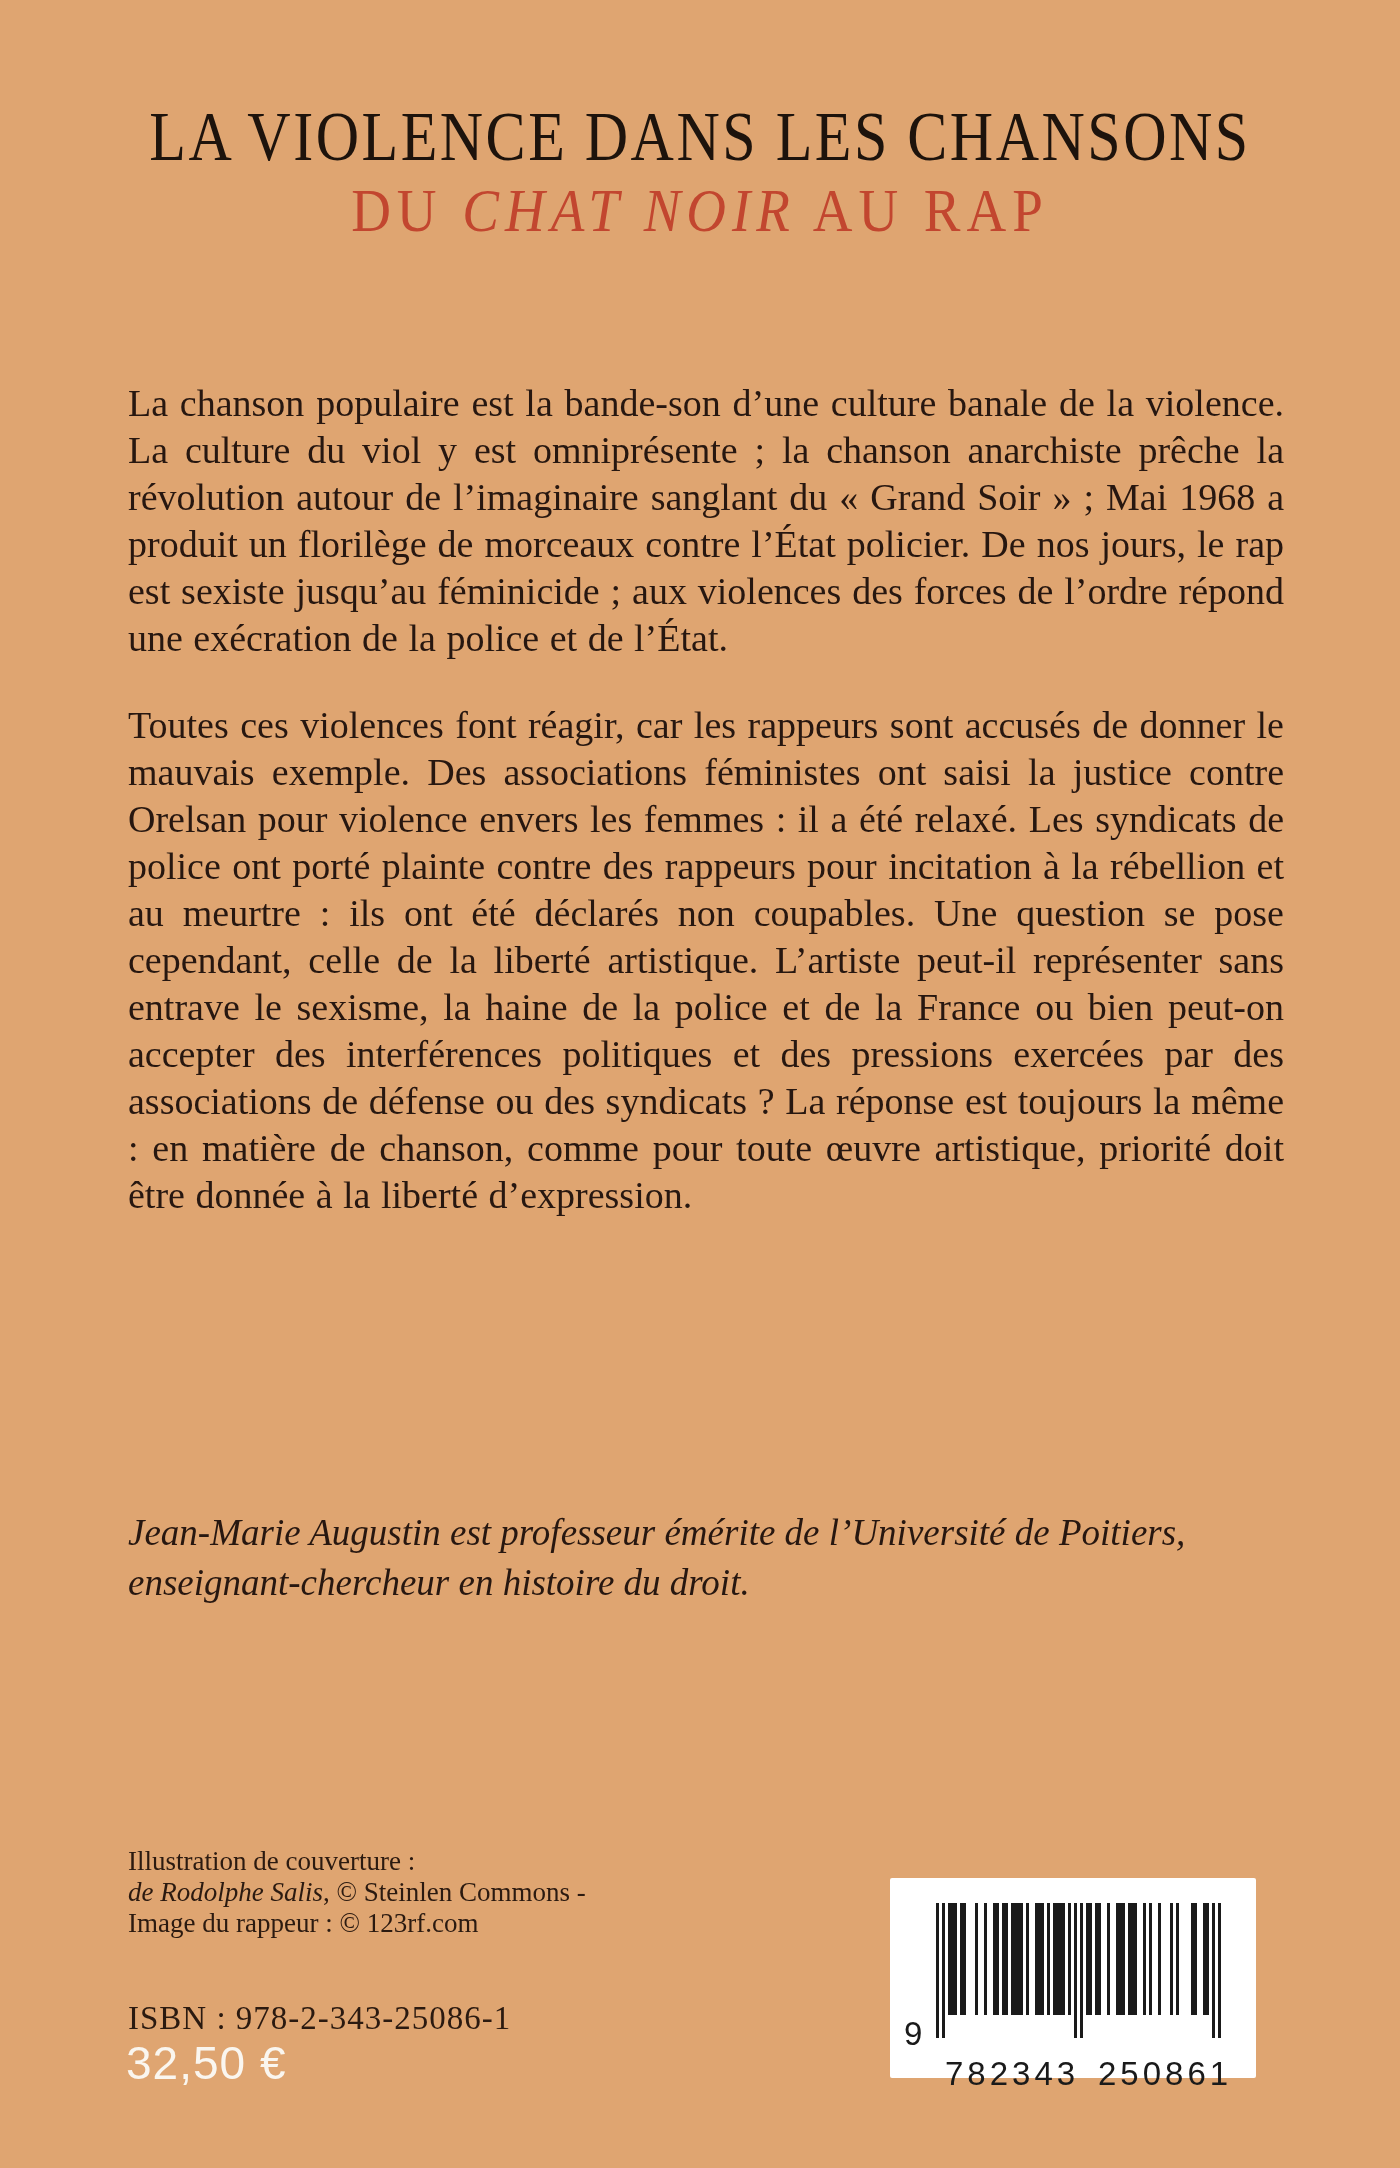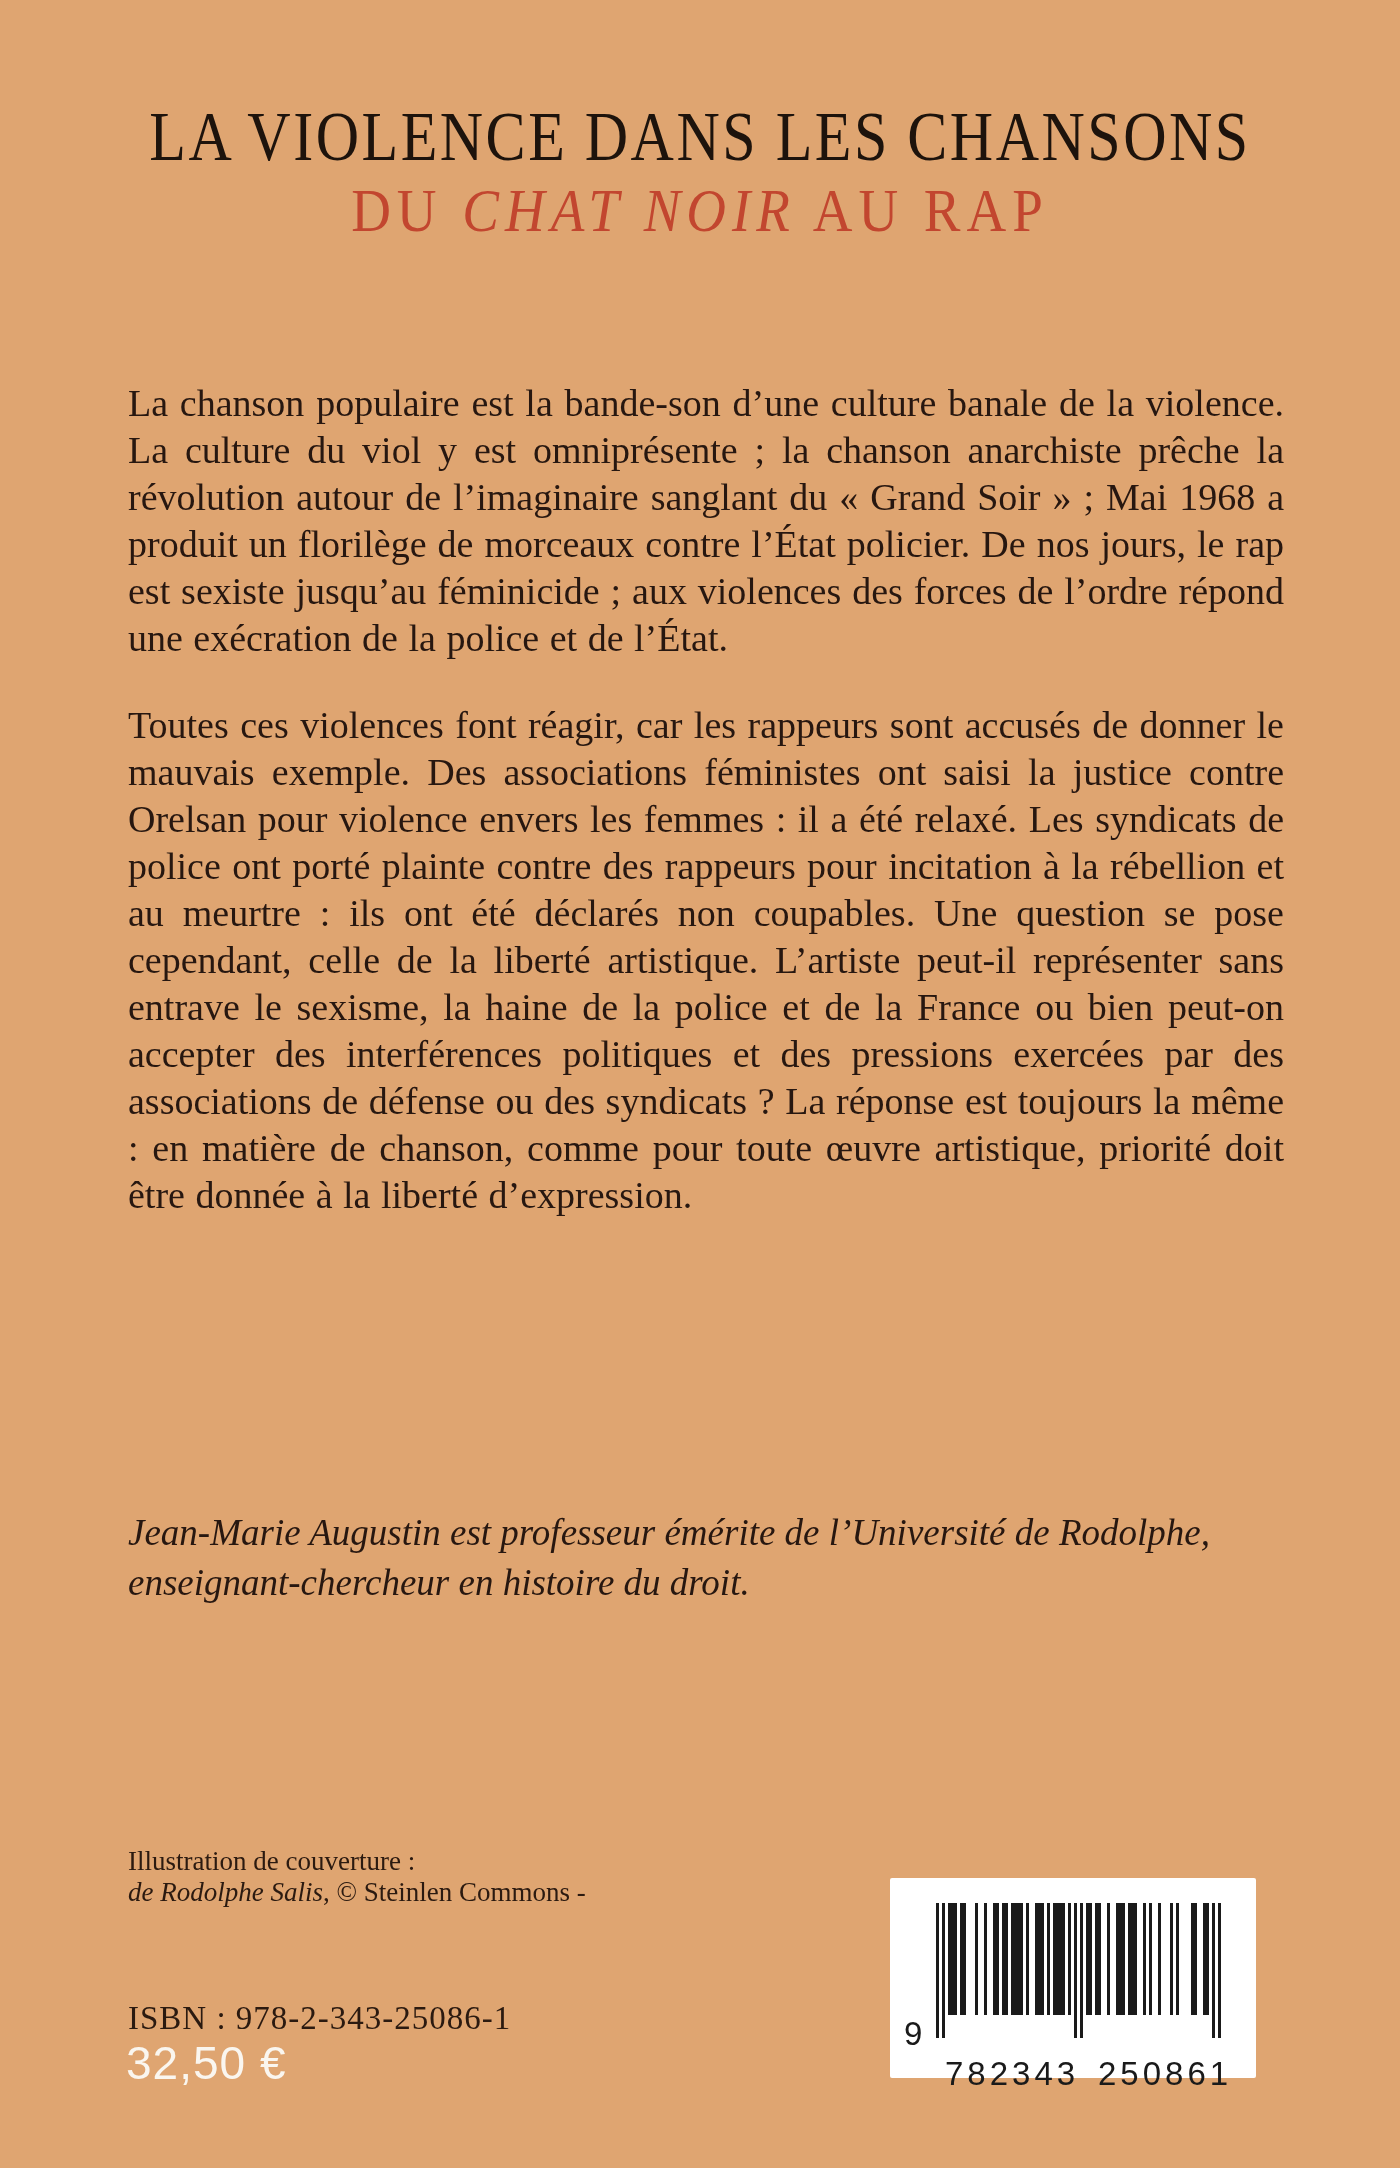--- a/index.html
+++ b/index.html
@@ -84,25 +84,26 @@
 
 <div class="abs subtitle">
   <span>DU </span><em>CHAT NOIR</em><span> AU RAP</span>
 </div>
 
 <div class="abs synopsis">
   <p>La chanson populaire est la bande-son d’une culture banale de la violence. La culture du viol y est omniprésente ; la chanson anarchiste prêche la révolution autour de l’imaginaire sanglant du « Grand Soir » ; Mai 1968 a produit un florilège de morceaux contre l’État policier. De nos jours, le rap est sexiste jusqu’au féminicide ; aux violences des forces de l’ordre répond une exécration de la police et de l’État.</p>
   <p>Toutes ces violences font réagir, car les rappeurs sont accusés de donner le mauvais exemple. Des associations féministes ont saisi la justice contre Orelsan pour violence envers les femmes : il a été relaxé. Les syndicats de police ont porté plainte contre des rappeurs pour incitation à la rébellion et au meurtre : ils ont été déclarés non coupables. Une question se pose cependant, celle de la liberté artistique. L’artiste peut-il représenter sans entrave le sexisme, la haine de la police et de la France ou bien peut-on accepter des interférences politiques et des pressions exercées par des associations de défense ou des syndicats ? La réponse est toujours la même : en matière de chanson, comme pour toute œuvre artistique, priorité doit être donnée à la liberté d’expression.</p>
 </div>
 
-<div class="abs bio">Jean-Marie Augustin est professeur émérite de l’Université de Rodolphe, enseignant-chercheur en histoire du droit.</div>
+<div class="abs bio">Jean-Marie Augustin est professeur émérite de l’Université de Poitiers, enseignant-chercheur en histoire du droit.</div>
 
 <div class="abs credits">
   <div>Illustration de couverture :</div>
   <div><em>de Rodolphe Salis</em><span>, © Steinlen Commons -</span></div>
+  <div>Image du rappeur : © 123rf.com</div>
 </div>
 
 <div class="abs isbn">ISBN : 978-2-343-25086-1</div>
 
 <div class="abs price">32,50 €</div>
 
 <div class="abs barcode-box">
   <div class="barcode-bars">
       <div class="bc-mod bar tall"></div>
       <div class="bc-mod"></div>

